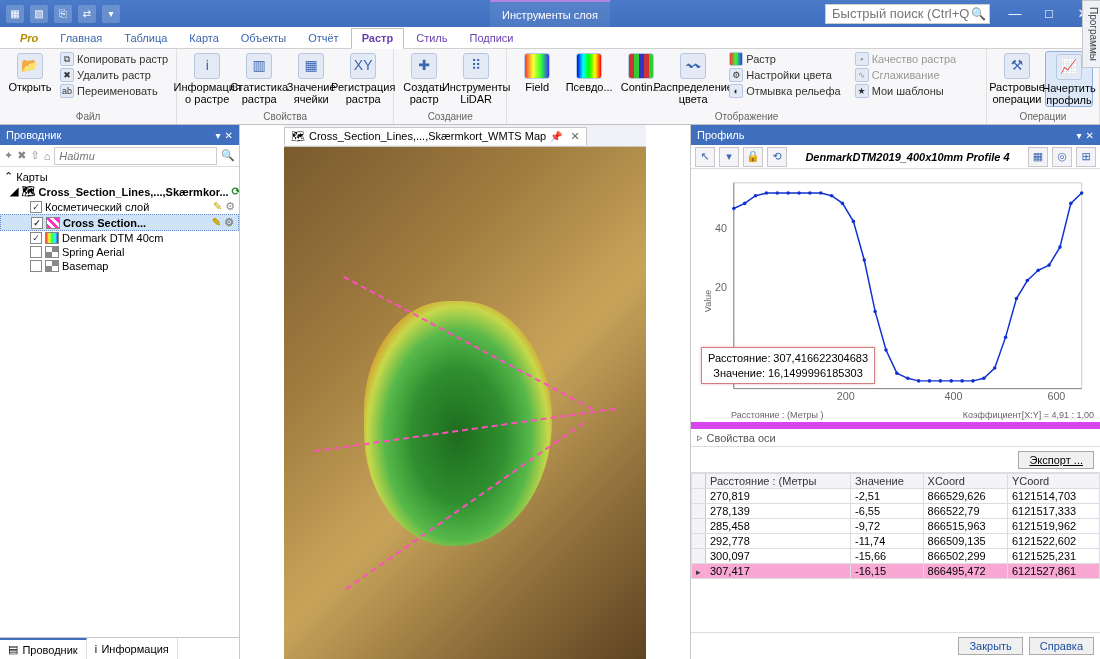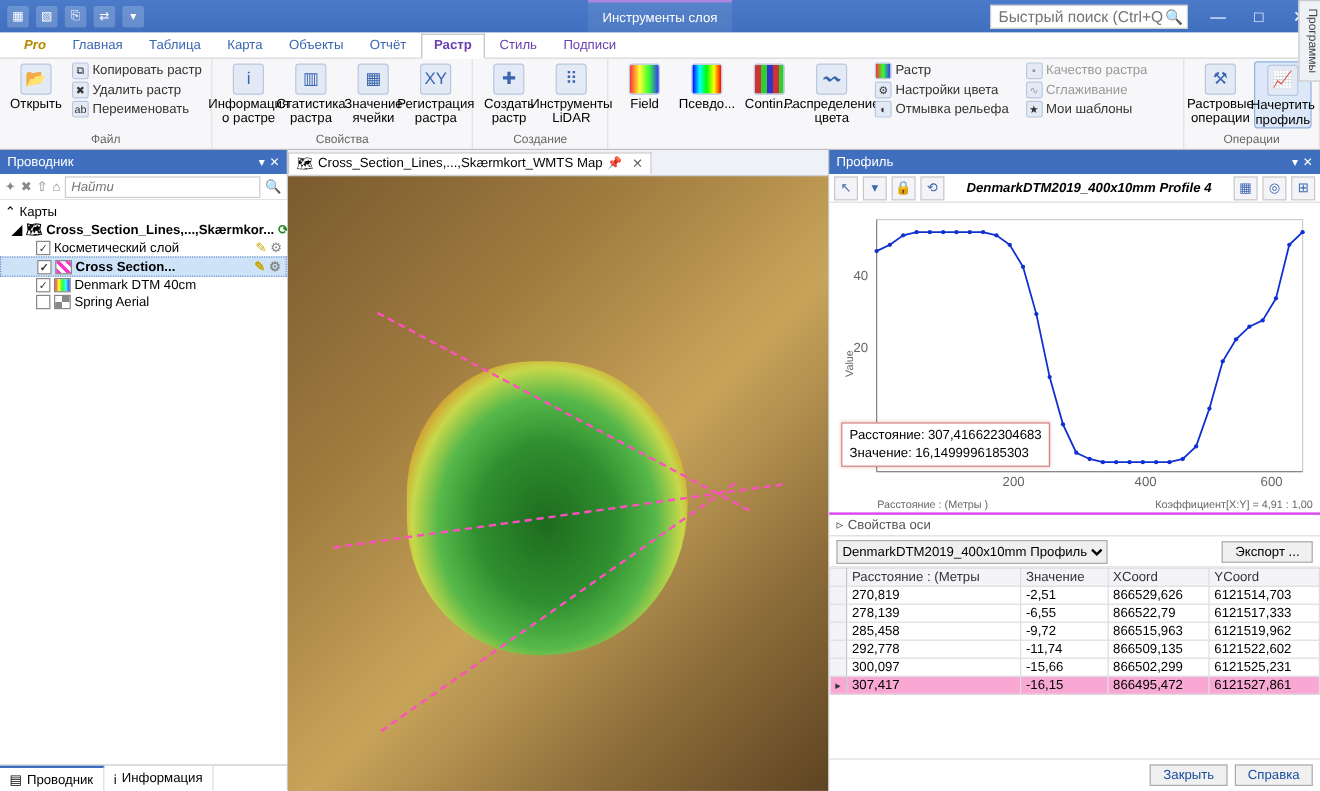--- a/index.html
+++ b/index.html
@@ -31,21 +31,21 @@
 .group-label { text-align:center; font-size:10px; color:#666; padding-bottom:2px;}
 .bigbtn { width:48px; display:flex; flex-direction:column; align-items:center; gap:2px; padding-top:2px; text-align:center; line-height:1.1;}
 .bigbtn .bicon { width:26px; height:26px; background:#e3eaf6; border:1px solid #b8c8e0; border-radius:3px; display:flex;align-items:center;justify-content:center;font-size:14px;color:#3a66b0;}
 .bigbtn.selected { background:#dce8f8; border:1px solid #8fb0e0; border-radius:3px;}
 .smallrow { display:flex; align-items:center; gap:3px; padding:1px 2px; white-space:nowrap; color:#333;}
 .smallrow .sicon2 { width:14px;height:14px;background:#e3eaf6;border:1px solid #b8c8e0;border-radius:2px;font-size:9px;display:flex;align-items:center;justify-content:center;}
 .smallrow.dim { color:#999;}
 .vstack { display:flex; flex-direction:column; gap:0px;}
 
 
-.main { display:flex; height: calc(659px - 27px - 22px - 76px); }
+.main { display:flex; height: calc(659px - 27px - 22px - 76px); gap: 44px; }
 .leftpane { width: 240px; display:flex; flex-direction:column; border-right:1px solid #c8c8c8;}
 .pane-hd { height:20px; background:#3f6fbe; color:#fff; display:flex; align-items:center; padding:0 6px; font-size:11px;}
 .pane-hd .sp { margin-left:auto; display:flex; gap:4px;}
 .pane-hd .sp span { font-size:10px; cursor:default;}
 .explorer-tools { height:22px; display:flex; align-items:center; gap:4px; padding:0 4px; border-bottom:1px solid #ddd;}
 .explorer-tools input { flex:1; height:18px; border:1px solid #ccc; padding:0 4px; font-style:italic; color:#888;}
 .tree { flex:1; overflow:auto; padding:2px 0; background:#fff;}
 .tree-row { display:flex; align-items:center; gap:3px; padding:1px 4px; white-space:nowrap;}
 .tree-row.sel { background:#cfe3f8; border:1px dotted #6a8fc8;}
 .tree-row.bold { font-weight:600;}
@@ -64,28 +64,28 @@
 .lake { position:absolute; left:22%; top:30%; width:52%; height:48%; background:radial-gradient(ellipse at 50% 55%,#1e6b1e 0%,#2f8f2f 35%,#57b84a 55%,#c8d84a 68%,#d88a2a 78%,transparent 82%); border-radius:48% 52% 55% 50%; filter:blur(0.5px);}
 .xline { position:absolute; border-top:2px dashed #ff4fc0; transform-origin:center;}
 .xl1{ left:10%; top:70%; width:80%; transform:rotate(-35deg);}
 .xl2{ left:12%; top:38%; width:78%; transform:rotate(28deg);}
 .xl3{ left:8%; top:55%; width:84%; transform:rotate(-8deg);}
 .edge-tab{position:absolute;right:-2px;top:0;width:20px;background:#eef1f6;border:1px solid #c8c8c8;padding:6px 2px;writing-mode:vertical-rl;font-size:10px;color:#444;}
 
 .rightpane { width: 410px; display:flex; flex-direction:column; border-left:1px solid #c8c8c8;}
 .profile-tools{height:24px;display:flex;align-items:center;gap:4px;padding:0 4px;border-bottom:1px solid #ddd;}
 .tbtn{width:20px;height:20px;border:1px solid #c8c8c8;background:#f4f4f8;display:flex;align-items:center;justify-content:center;font-size:11px;color:#3a66b0;}
-.chart-wrap{height:260px;position:relative;border-bottom:2px solid #d946ef;padding:4px;}
+.chart-wrap{height:260px;position:relative;border-bottom:7px solid #d946ef;padding:4px;text-align:center;}
 svg.chart{width:100%;height:100%;}
 .tooltip-box{position:absolute;left:10px;bottom:38px;background:#fff;border:1px solid #d08080;padding:3px 6px;font-size:10px;line-height:1.3;box-shadow:0 0 3px rgba(208,80,80,.4);}
 .axis-lbl{position:absolute;font-size:9px;color:#666;}
 .axprop{padding:2px 6px;border-bottom:1px solid #ddd;color:#555;font-size:10px;display:flex;align-items:center;gap:4px;}
 .sel-row{height:26px;display:flex;align-items:center;gap:6px;padding:0 6px;border-bottom:1px solid #ddd;}
 .sel-row select{flex:0 0 220px;height:20px;border:1px solid #aaa;font-size:11px;}
-.sel-row .exp{margin-left:auto;padding:2px 10px;border:1px solid #aaa;background:#f0f0f0;}
+.sel-row .exp{margin-left:auto;padding:2px 10px;border:1px solid #aaa;background:#f0f0f0;text-decoration:underline;}
 .grid{flex:1;overflow:auto;border-bottom:1px solid #ddd;}
 .grid table{width:100%;border-collapse:collapse;}
 .grid th,.grid td{border:1px solid #dcdce2;padding:1px 4px;text-align:left;font-size:11px;white-space:nowrap;}
 .grid th{background:#f4f4f8;font-weight:400;color:#333;}
 .grid tr.hl td{background:#f9a8d4;}
 .grid .rowhdr{width:14px;background:#f4f4f8;border-right:1px solid #c8c8c8;}
 .grid tr.hl .rowhdr::before{content:"▸";font-size:9px;color:#333;}
 .btnrow{height:26px;display:flex;justify-content:flex-end;align-items:center;gap:6px;padding:0 6px;}
 .btnrow button{padding:2px 10px;border:1px solid #aaa;background:#f0f0f0;color:#1a4fa0;}
 
@@ -226,20 +226,21 @@
         <div class="smallrow dim">
             <span class="sicon2">∿</span>
             <span>Сглаживание</span>
           </div>
         <div class="smallrow">
             <span class="sicon2">★</span>
             <span>Мои шаблоны</span>
           </div>
       </div>
     </div>
+    <div class="group-label">Отображение</div>
   </div>
 
   <div class="group">
     <div class="group-body">
       <div class="bigbtn">
           <div class="bicon">⚒</div>
           <span>Растровые операции</span>
         </div>
       <div class="bigbtn selected">
           <div class="bicon">📈</div>
@@ -294,20 +295,25 @@
         </div>
       <div class="tree-row" style="padding-left:30px;">
           <span class="chk">✓</span>
           <span class="swatch" style="background:linear-gradient(90deg,#f33,#ff3,#3f3,#3ff,#33f);"></span>
           <span>Denmark DTM 40cm</span>
         </div>
       <div class="tree-row" style="padding-left:30px;">
           <span class="chk"></span>
           <span class="swatch" style="background:repeating-conic-gradient(#888 0 25%,#fff 0 50%);"></span>
           <span>Spring Aerial</span>
+        </div>
+      <div class="tree-row" style="padding-left:30px;">
+          <span class="chk"></span>
+          <span class="swatch" style="background:repeating-conic-gradient(#888 0 25%,#fff 0 50%);"></span>
+          <span>Basemap</span>
         </div>
     </div>
     <div class="tabsbot">
       <div class="active">
           <span>▤</span>
           <span>Проводник</span>
         </div>
       <div>
           <span>ℹ</span>
           <span>Информация</span>
@@ -403,21 +409,20 @@
       </div>
       <div class="axis-lbl" style="left:6px;top:50%;transform:rotate(-90deg);">Value</div>
       <div class="axis-lbl" style="left:40px;bottom:2px;">Расстояние : (Метры )</div>
       <div class="axis-lbl" style="right:6px;bottom:2px;">Коэффициент[X:Y] = 4,91 : 1,00</div>
     </div>
     <div class="axprop">
         <span>▹</span>
         <span>Свойства оси</span>
       </div>
     <div class="sel-row">
-      <select><option>DenmarkDTM2019_400x10mm Профиль</option></select>
       <div class="exp">Экспорт ...</div>
     </div>
     <div class="grid">
       <table>
         <thead>
             <tr id="gridhead">
               <th class="rowhdr"></th>
               <th>Расстояние : (Метры</th>
               <th>Значение</th>
               <th>XCoord</th>

